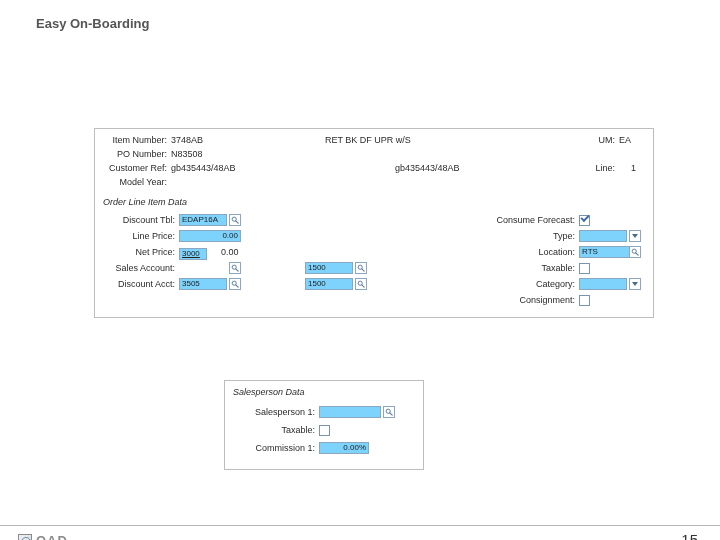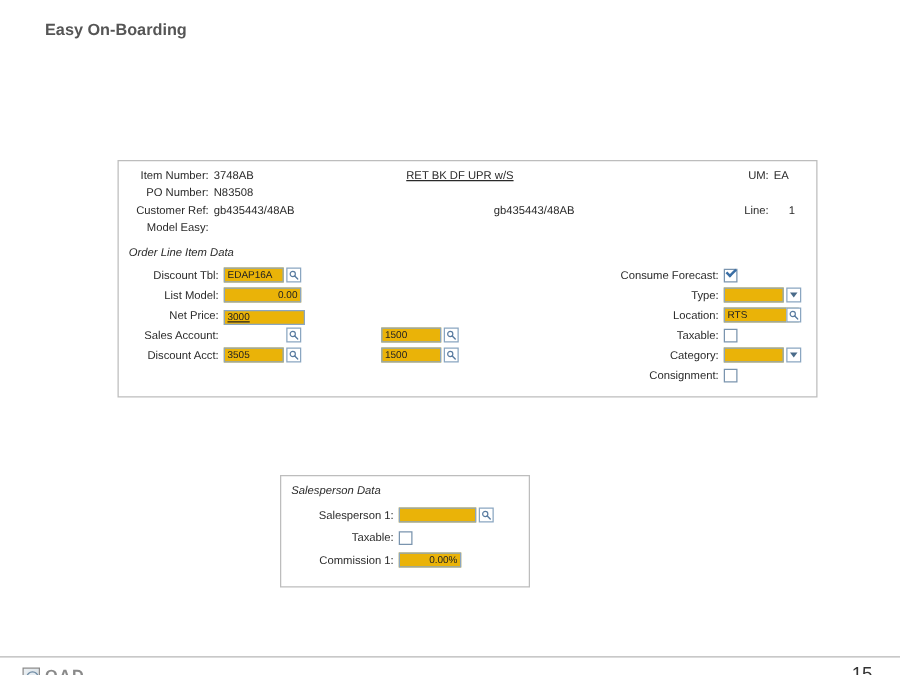--- a/index.html
+++ b/index.html
@@ -49,21 +49,21 @@
     font-size: 9px;
     color: #2a2a2a;
   }
   .lbl { position: absolute; text-align: right; }
   .val { position: absolute; }
 
   .input {
     position: absolute;
     height: 12px;
     border: 1px solid #8aa6c1;
-    background: #eab308;
+    background: #7dd3fc;
     box-sizing: border-box;
     padding: 0 2px;
     font-size: 8px;
     line-height: 10px;
     color: #222;
   }
   .looker {
     position: absolute;
     width: 12px;
     height: 12px;
@@ -189,54 +189,54 @@
 </head>
 <body>
 
 <div class="slide">
   <div class="subtitle">Easy On-Boarding</div>
 
   <div class="panel1">
 
     <div class="lbl" style="top:6px; left:0; width:72px;">Item Number:</div>
     <div class="val" style="top:6px; left:76px;">3748AB</div>
-    <div class="val" style="top:6px; left:230px;text-decoration:underline;">RET BK DF UPR w/S</div>
+    <div class="val" style="top:6px; left:230px;">RET BK DF UPR w/S</div>
     <div class="lbl" style="top:6px; left:480px; width:40px;">UM:</div>
     <div class="val" style="top:6px; left:524px;">EA</div>
 
     <div class="lbl" style="top:20px; left:0; width:72px;">PO Number:</div>
     <div class="val" style="top:20px; left:76px;">N83508</div>
 
     <div class="lbl" style="top:34px; left:0; width:72px;">Customer Ref:</div>
     <div class="val" style="top:34px; left:76px;">gb435443/48AB</div>
     <div class="val" style="top:34px; left:300px;">gb435443/48AB</div>
     <div class="lbl" style="top:34px; left:480px; width:40px;">Line:</div>
     <div class="val" style="top:34px; left:536px;">1</div>
 
-    <div class="lbl" style="top:48px; left:0; width:72px;">Model Easy:</div>
+    <div class="lbl" style="top:48px; left:0; width:72px;">Model Year:</div>
 
     <div class="section-label" style="top:68px;">Order Line Item Data</div>
 
     <div class="lbl" style="top:86px; left:0; width:80px;">Discount Tbl:</div>
     <div class="input" style="top:85px; left:84px; width:48px;">EDAP16A</div>
     <div class="looker" style="top:85px; left:134px;">
       <svg viewBox="0 0 10 10">
           <circle class="mag-circle" cx="4" cy="4" r="2.6"></circle>
           <line class="mag-handle" x1="6" y1="6" x2="9" y2="9"></line>
         </svg>
     </div>
 
-    <div class="lbl" style="top:102px; left:0; width:80px;">List Model:</div>
+    <div class="lbl" style="top:102px; left:0; width:80px;">Line Price:</div>
     <div class="input" style="top:101px; left:84px; width:62px; text-align:right;">0.00</div>
 
     <div class="lbl" style="top:118px; left:0; width:80px;">Net Price:</div>
     <div class="val" style="top:118px; left:126px;">0.00</div>
 
     <div class="lbl" style="top:134px; left:0; width:80px;">Sales Account:</div>
-    <div class="input" style="top:119px; left:84px; width:65px;text-decoration:underline;">3000</div>
+    <div class="input" style="top:119px; left:84px; width:28px;text-decoration:underline;">3000</div>
     <div class="looker" style="top:133px; left:134px;">
       <svg viewBox="0 0 10 10">
           <circle class="mag-circle" cx="4" cy="4" r="2.6"></circle>
           <line class="mag-handle" x1="6" y1="6" x2="9" y2="9"></line>
         </svg>
     </div>
     <div class="input" style="top:133px; left:210px; width:48px;">1500</div>
     <div class="looker" style="top:133px; left:260px;">
       <svg viewBox="0 0 10 10">
           <circle class="mag-circle" cx="4" cy="4" r="2.6"></circle>

